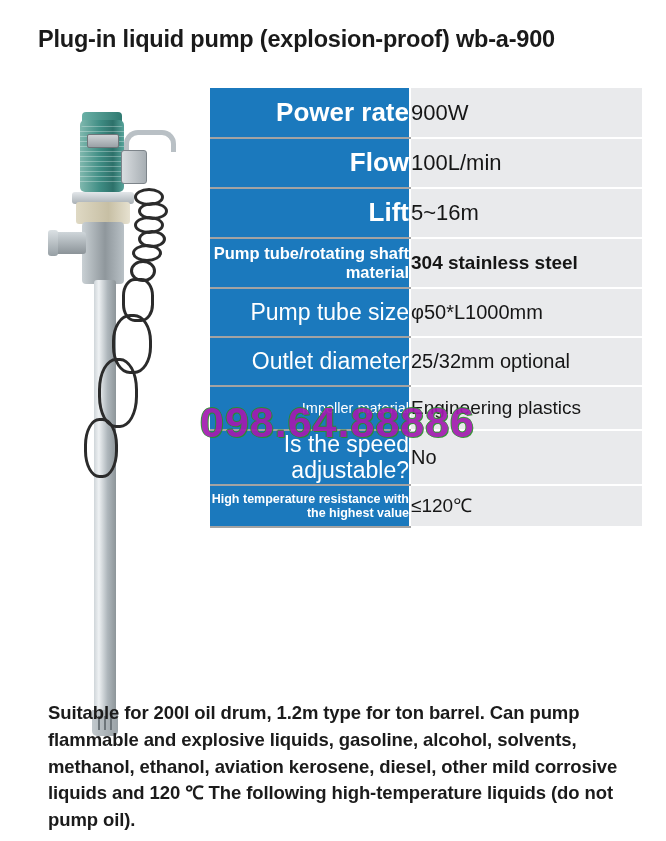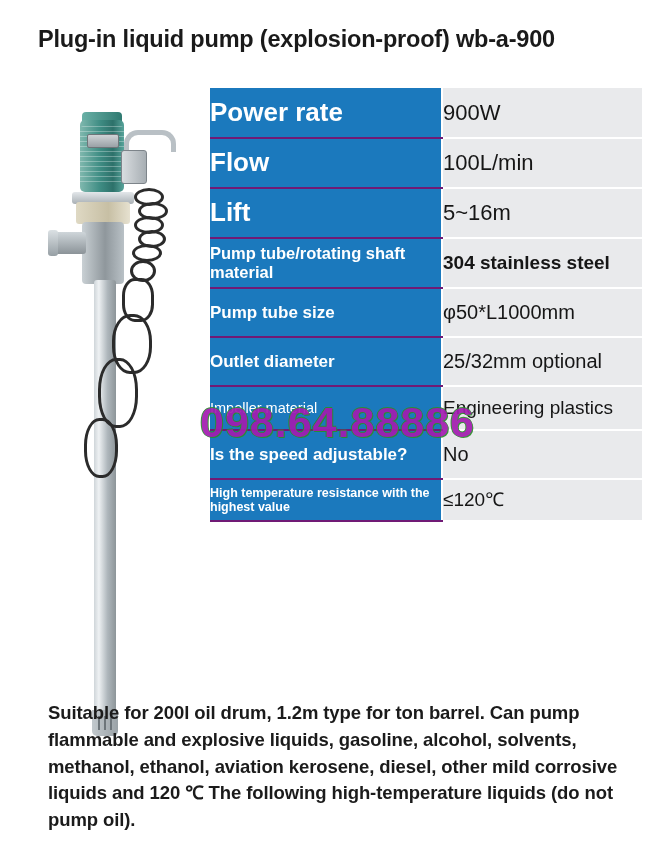--- a/index.html
+++ b/index.html
@@ -40,42 +40,42 @@
     left: 210px; top: 88px;
     width: 432px;
     border-collapse: collapse;
   }
   .spec-table tr { }
   .spec-table td {
     vertical-align: middle;
     padding: 0;
   }
   .cell-label {
-    width: 232px;
+    width: 200px;
     background: #1b79bd;
     color: #ffffff;
-    text-align: left;
-    border-bottom: 2px solid #701a75;
+    text-align: right;
+    border-bottom: 2px solid #a3a3a3;
     border-right: 2px solid #ffffff;
     padding: 4px 8px;
     line-height: 1.15;
   }
   .cell-value {
     background: #e9eaec;
     color: #161616;
     border-bottom: 2px solid #ffffff;
     padding: 4px 10px;
     line-height: 1.15;
   }
   
   .r-big .cell-label { font-size: 26px; font-weight: bold; height: 50px; }
   .r-big .cell-value { font-size: 22px; height: 50px; }
   .r-med .cell-label { font-size: 16.5px; font-weight: bold; height: 50px; }
   .r-med .cell-value { font-size: 19px; font-weight: bold; height: 50px; }
-  .r-med2 .cell-label { font-size: 17px; font-weight: bold; height: 49px; }
+  .r-med2 .cell-label { font-size: 23px; font-weight: normal; height: 49px; }
   .r-med2 .cell-value { font-size: 20px; height: 49px; margin-top: 29px; }
   .r-sm .cell-label { font-size: 14.5px; font-weight: bold; height: 44px; }
   .r-sm .cell-value { font-size: 19px; font-weight: normal; height: 44px; margin-left: 10px; }
   .r-xs .cell-label { font-size: 12.5px; font-weight: bold; height: 42px; margin-left: 48px; }
   .r-xs .cell-value { font-size: 19px; height: 42px; }
   .r-nobold-label .cell-label { font-weight: normal; }
 
   
   .note {
     position: absolute;

